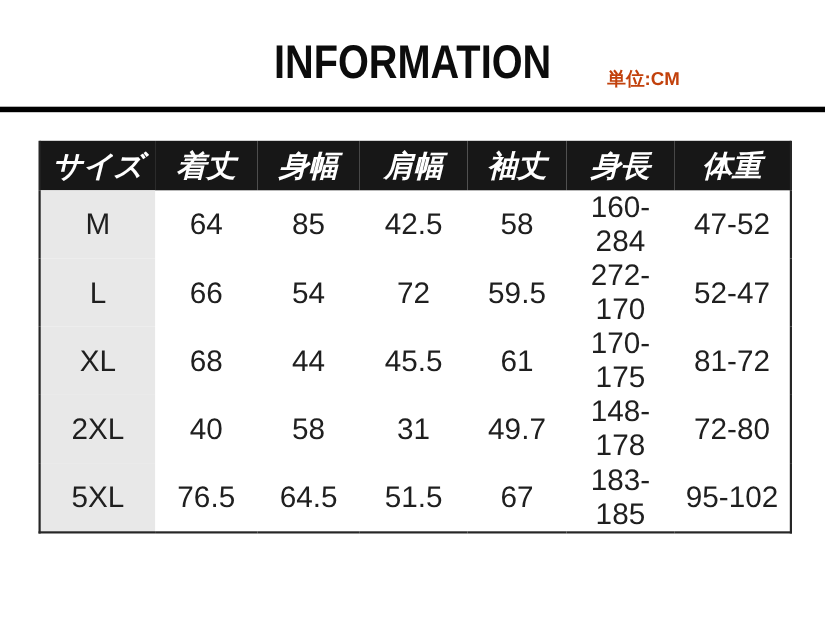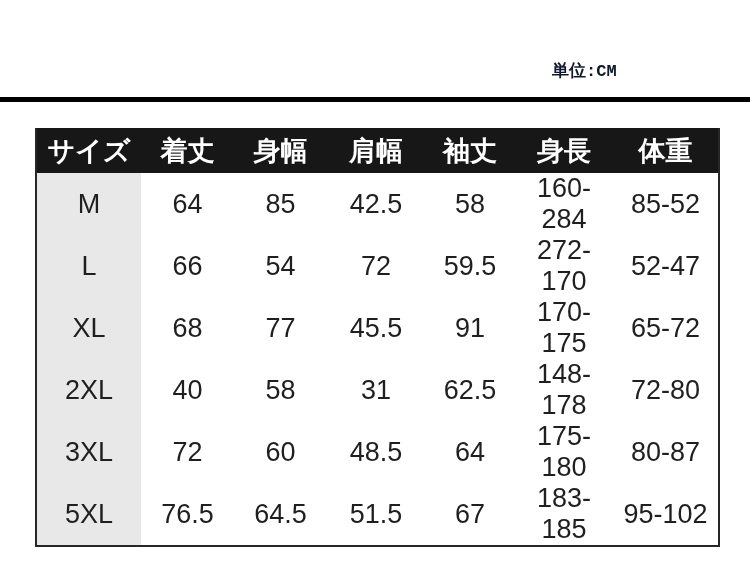--- a/index.html
+++ b/index.html
@@ -34,23 +34,22 @@
     transform-origin: center;
     letter-spacing: 0px;
   }
   .unit-label {
     position: absolute;
     top: 63px;
     left: 552px;
     font-size: 17px;
     line-height: 17px;
     font-weight: bold;
-    color: #0f172a;
+    color: #c2410c;
     white-space: nowrap;
-    font-family: Liberation Mono, monospace;
   }
   .divider {
     position: absolute;
     top: 97px;
     left: 0;
     width: 750px;
     height: 5px;
     background: #000000;
   }
   table.size-table {
@@ -65,39 +64,41 @@
   }
   table.size-table thead th {
     background: #171717;
     color: #ffffff;
     font-size: 27px;
     font-weight: bold;
     height: 45px;
     text-align: center;
     vertical-align: middle;
     padding: 0;
+    font-style: italic;
   }
   table.size-table tbody td {
     height: 51px;
     text-align: center;
     vertical-align: middle;
     font-size: 27px;
     font-weight: normal;
     color: #1f1f1f;
     padding: 0;
   }
   table.size-table tbody td.size-col {
     background: #e8e8e8;
   }
 </style>
 </head>
 <body>
 
 <div class="page">
 
+  <h1 class="page-title"><span class="condense">INFORMATION</span></h1>
 
   <div class="unit-label">単位:CM</div>
 
   <div class="divider"></div>
 
   <table class="size-table">
     <colgroup>
       <col style="width:105px">
       <col style="width:93px">
       <col style="width:93px">
@@ -118,57 +119,48 @@
       </tr>
     </thead>
     <tbody>
       <tr>
         <td class="size-col">M</td>
         <td>64</td>
         <td>85</td>
         <td>42.5</td>
         <td>58</td>
         <td>160-284</td>
-        <td>85-52</td>
+        <td>47-52</td>
       </tr>
       <tr>
         <td class="size-col">L</td>
         <td>66</td>
         <td>54</td>
         <td>72</td>
         <td>59.5</td>
         <td>272-170</td>
         <td>52-47</td>
       </tr>
       <tr>
         <td class="size-col">XL</td>
         <td>68</td>
-        <td>77</td>
+        <td>44</td>
         <td>45.5</td>
-        <td>91</td>
+        <td>61</td>
         <td>170-175</td>
-        <td>65-72</td>
+        <td>81-72</td>
       </tr>
       <tr>
         <td class="size-col">2XL</td>
         <td>40</td>
         <td>58</td>
         <td>31</td>
-        <td>62.5</td>
+        <td>49.7</td>
         <td>148-178</td>
         <td>72-80</td>
-      </tr>
-      <tr>
-        <td class="size-col">3XL</td>
-        <td>72</td>
-        <td>60</td>
-        <td>48.5</td>
-        <td>64</td>
-        <td>175-180</td>
-        <td>80-87</td>
       </tr>
       <tr>
         <td class="size-col">5XL</td>
         <td>76.5</td>
         <td>64.5</td>
         <td>51.5</td>
         <td>67</td>
         <td>183-185</td>
         <td>95-102</td>
       </tr>

